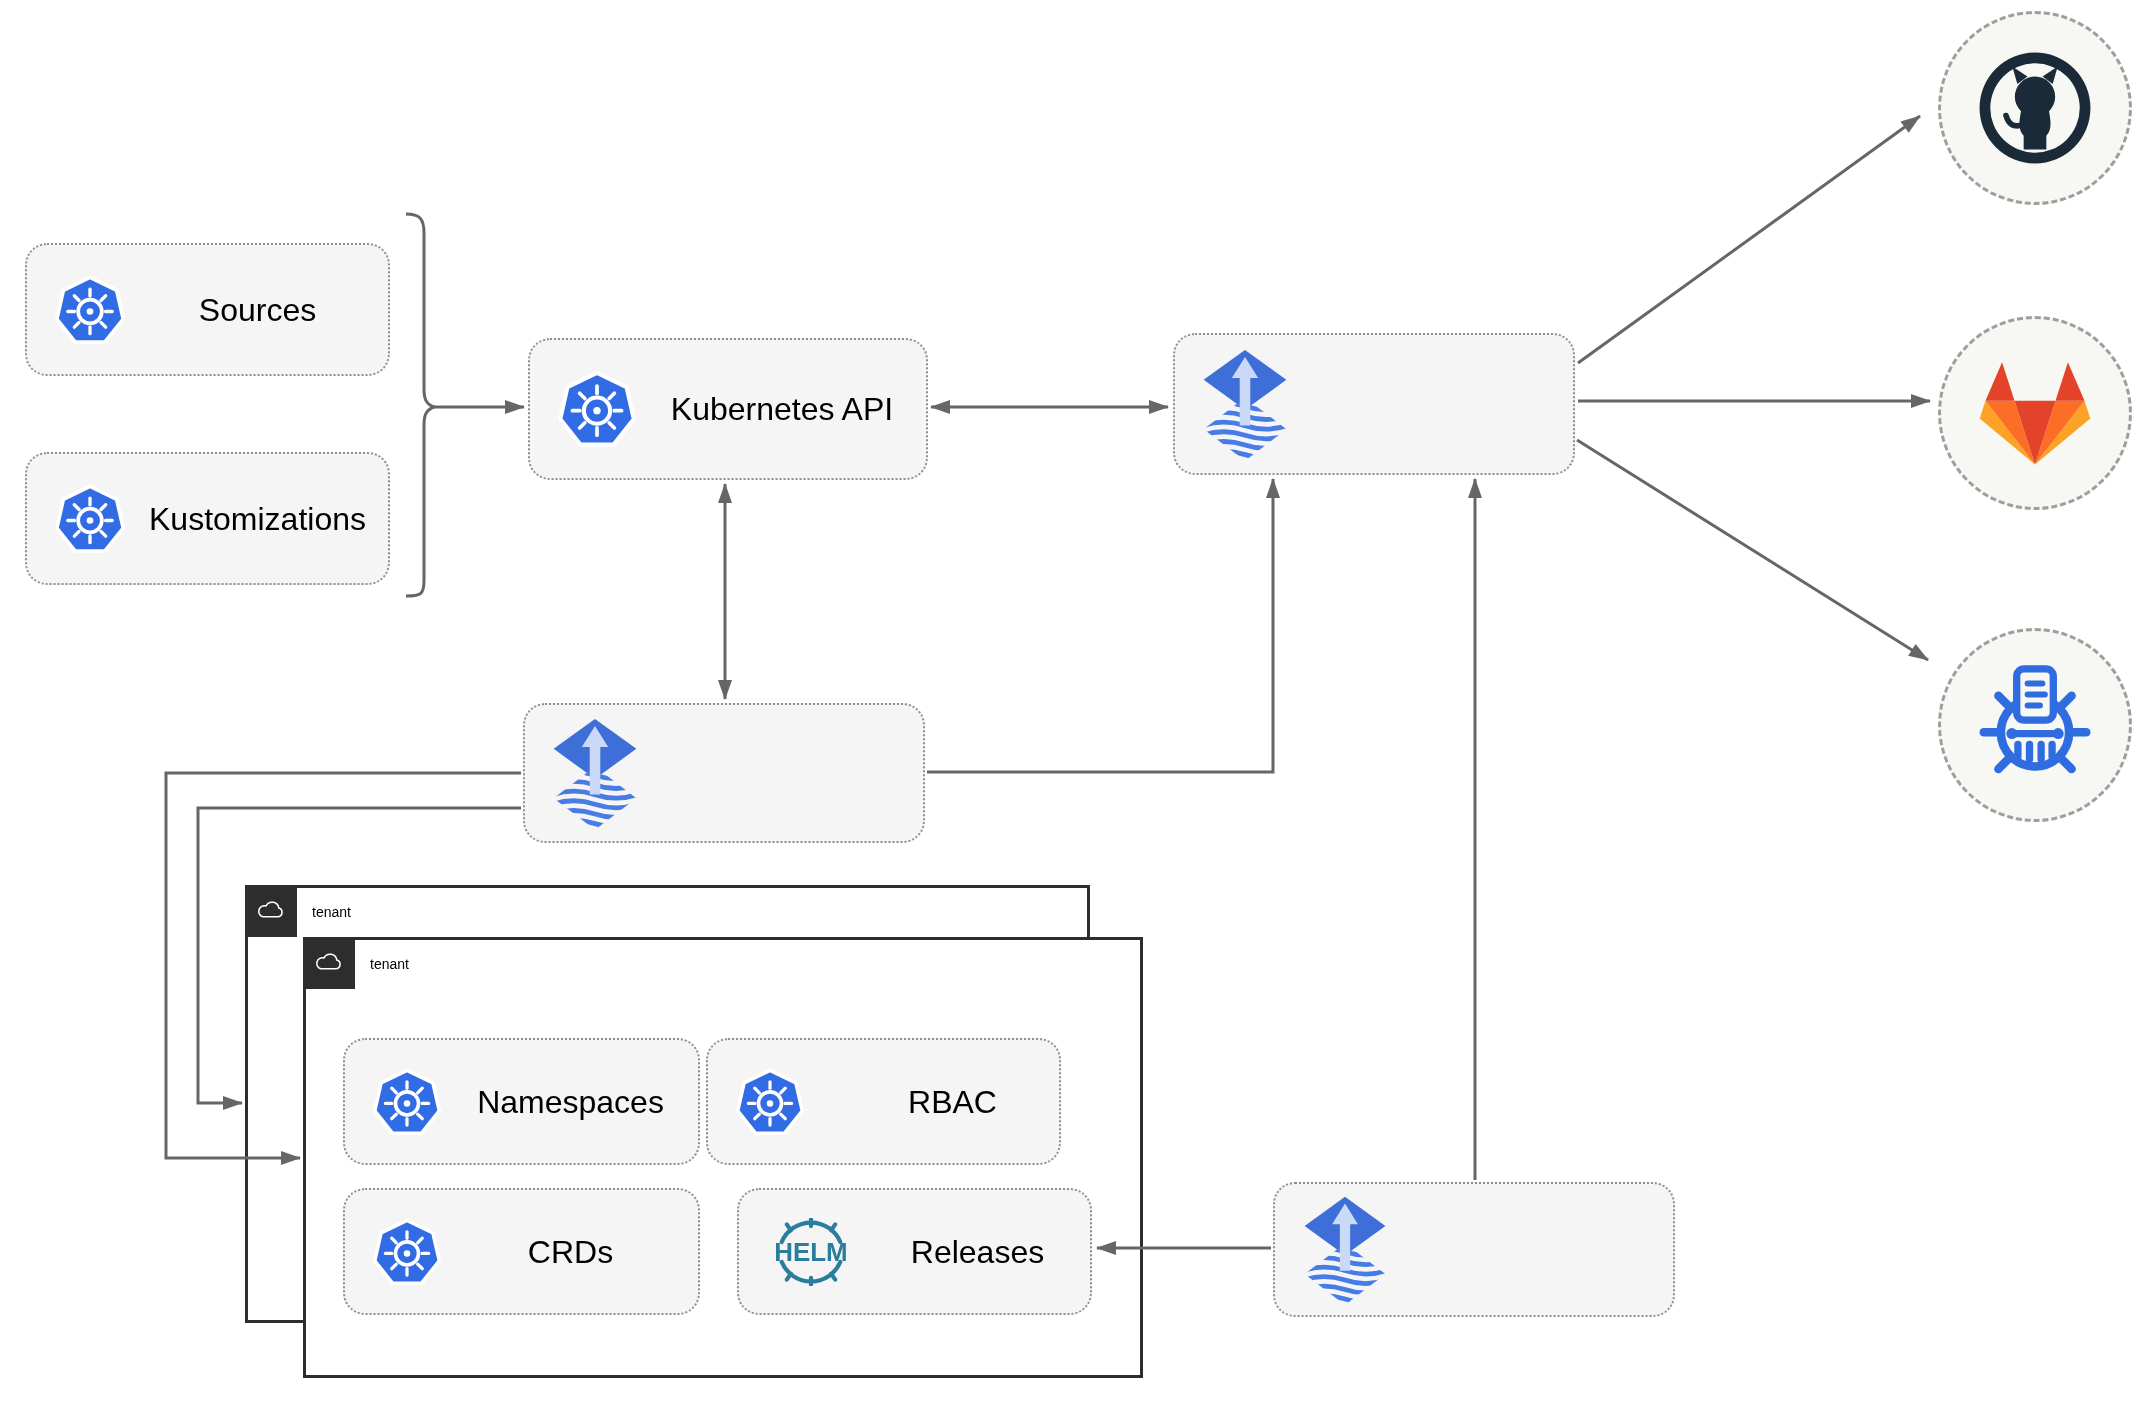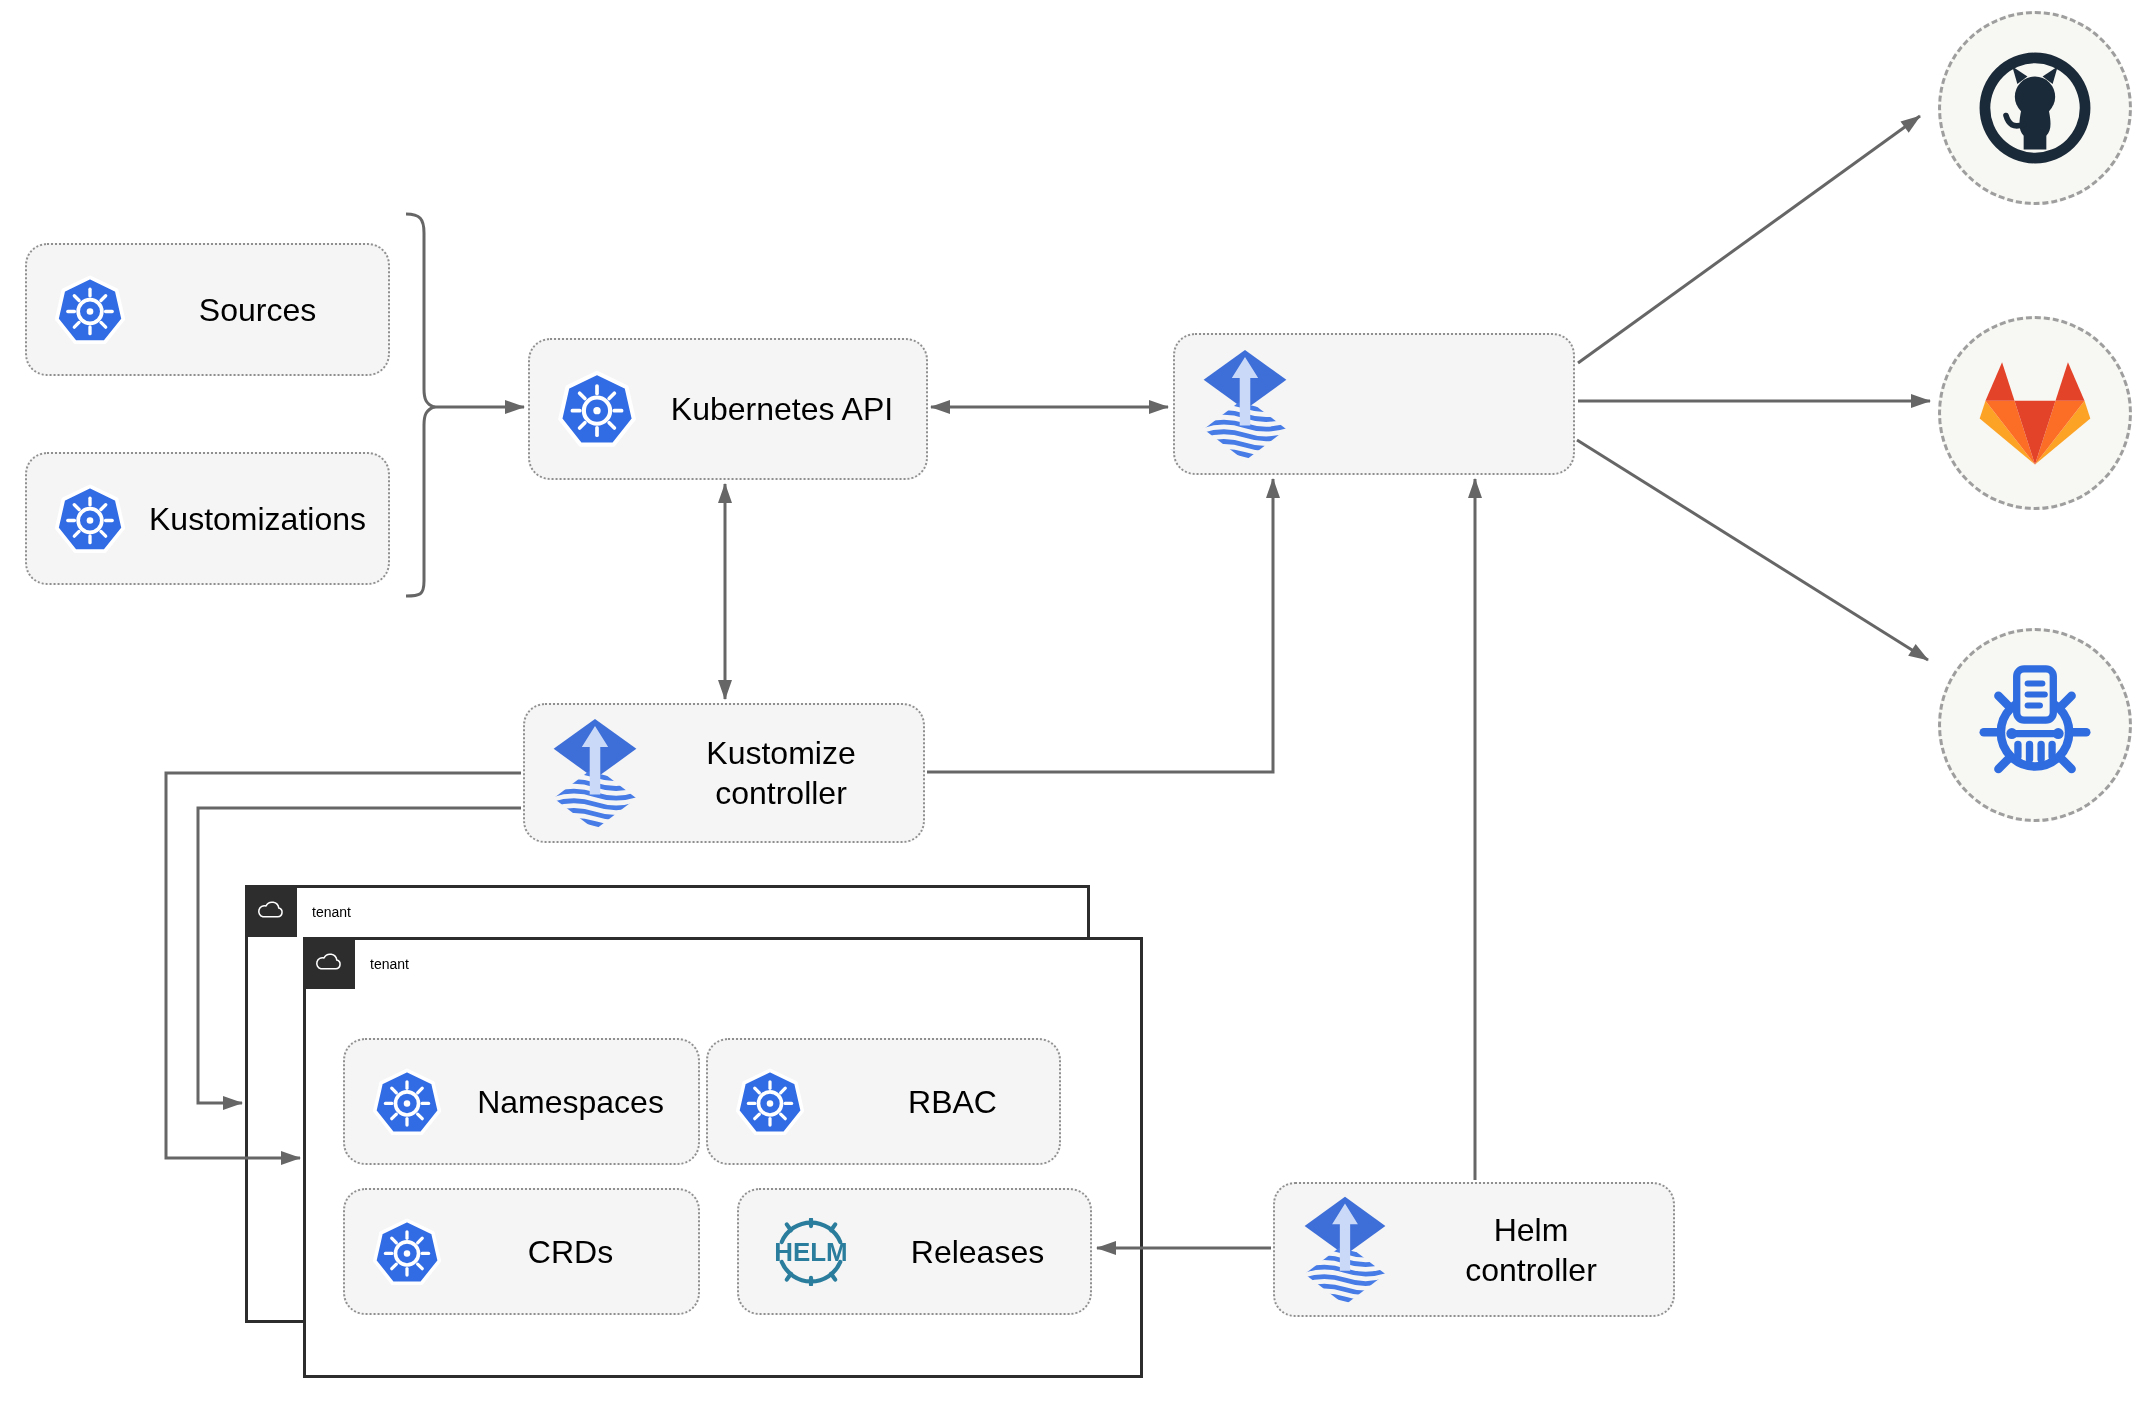--- a/index.html
+++ b/index.html
@@ -168,28 +168,26 @@
 <div class="node wrap" style="left:1173px;top:333px;width:402px;height:142px;">
   <svg class="icon" width="88" height="113">
       <use href="#icon-flux"></use>
     </svg>
 </div>
 
 <div class="node wrap" style="left:523px;top:703px;width:402px;height:140px;">
   <svg class="icon" width="88" height="113">
       <use href="#icon-flux"></use>
     </svg>
-  <div class="label"><span class="label-text">Kustomize controller</span></div>
 </div>
 
 <div class="node wrap" style="left:1273px;top:1182px;width:402px;height:135px;">
   <svg class="icon" width="88" height="110">
       <use href="#icon-flux"></use>
     </svg>
-  <div class="label"><span class="label-text">Helm controller</span></div>
 </div>
 
 <div class="node" style="left:343px;top:1038px;width:357px;height:127px;">
   <svg class="icon" width="72" height="74">
       <use href="#icon-k8s"></use>
     </svg>
   <div class="label">Namespaces</div>
 </div>
 
 <div class="node" style="left:706px;top:1038px;width:355px;height:127px;gap:40px;">

